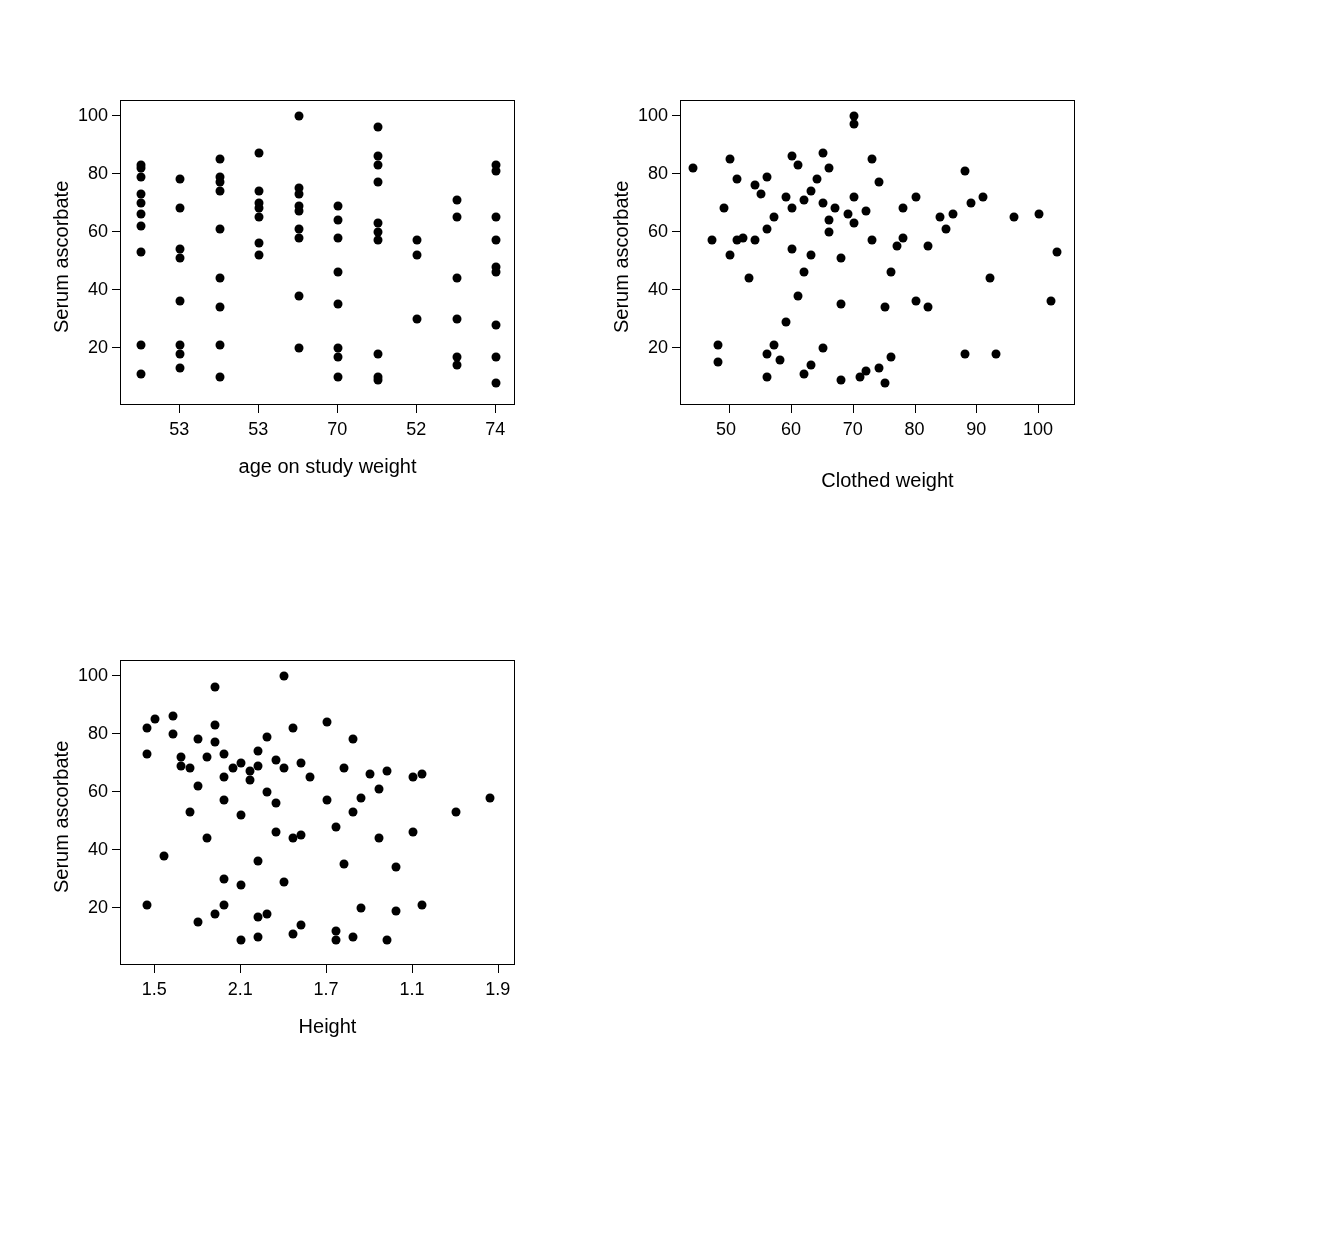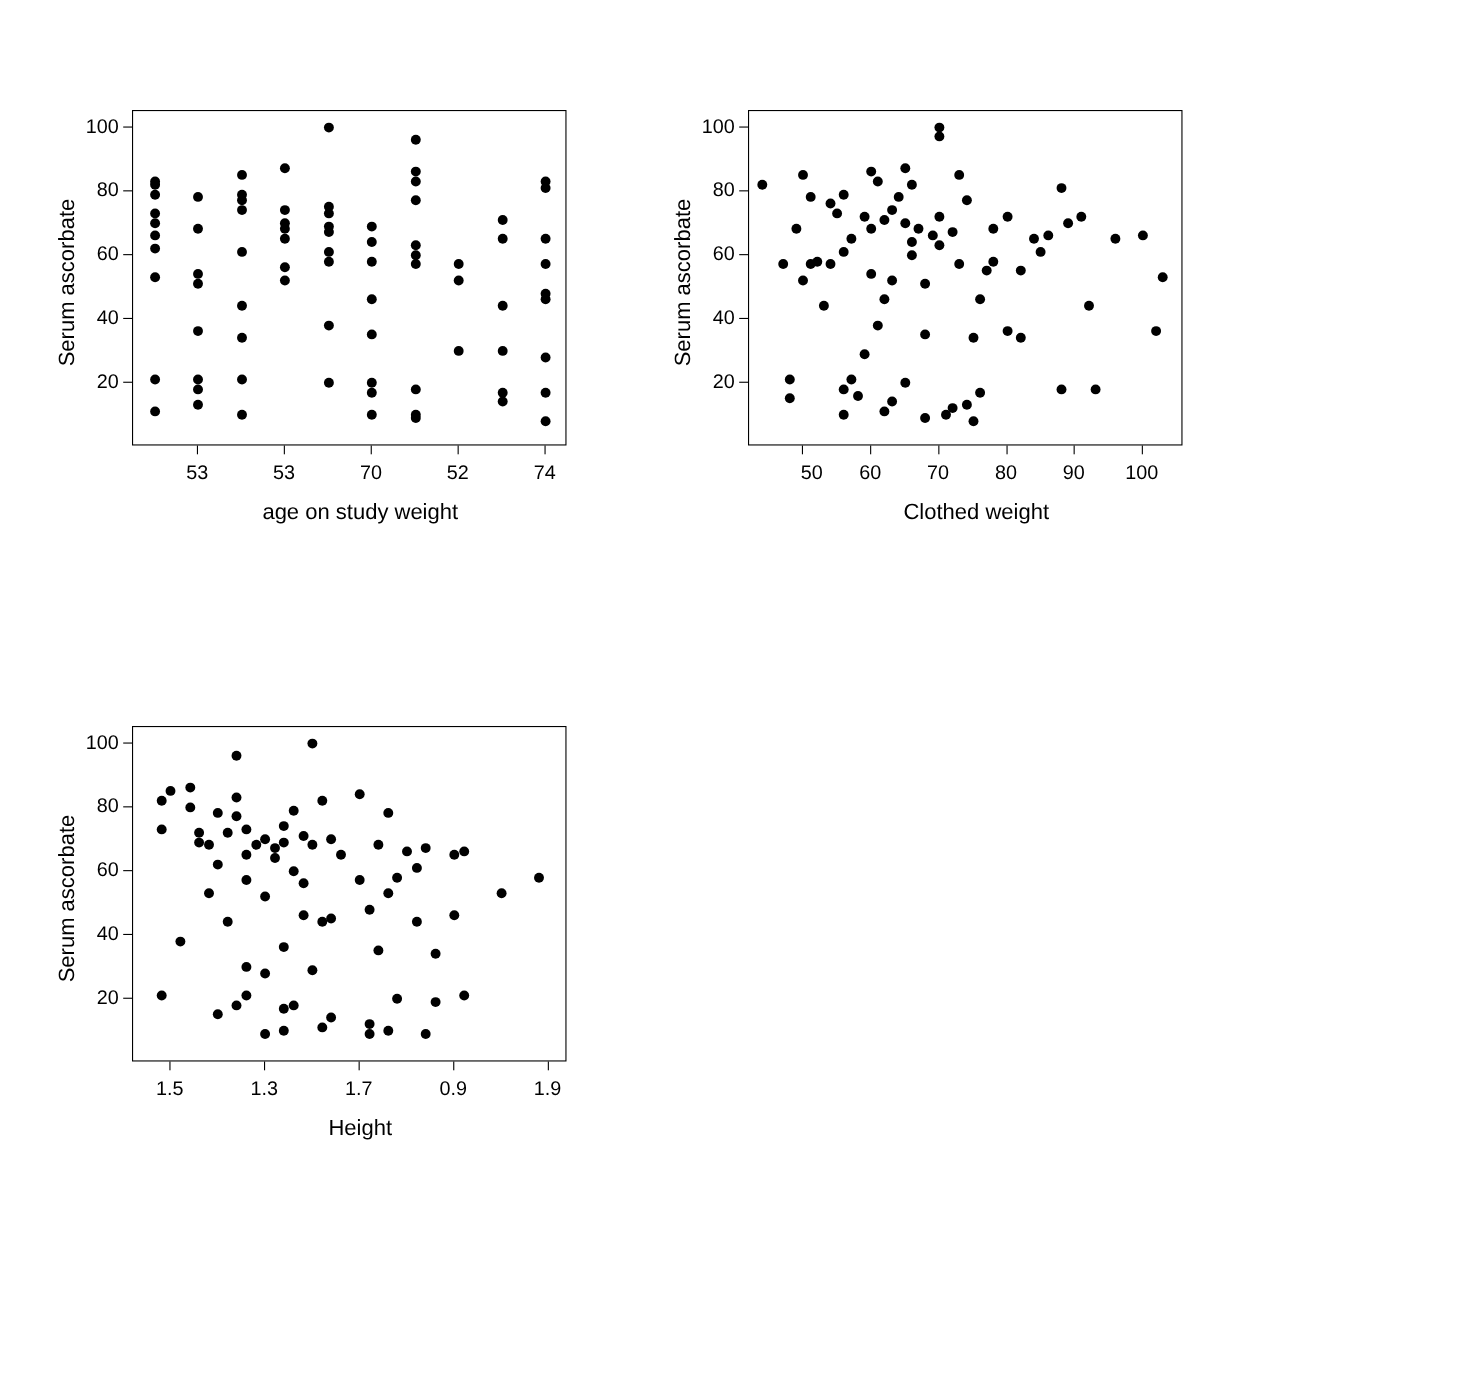--- a/index.html
+++ b/index.html
@@ -201,42 +201,42 @@
         <div class="pt" style="left: 290.078px; top: 101.667px;"></div>
         <div class="pt" style="left: 302.422px; top: 95.8571px;"></div>
         <div class="pt" style="left: 308.594px; top: 177.19px;"></div>
         <div class="pt" style="left: 314.766px; top: 252.714px;"></div>
         <div class="pt" style="left: 333.281px; top: 116.19px;"></div>
         <div class="pt" style="left: 357.969px; top: 113.286px;"></div>
         <div class="pt" style="left: 370.312px; top: 200.429px;"></div>
         <div class="pt" style="left: 376.484px; top: 151.048px;"></div>
       </div>
       <div class="tick-mark-x" style="left: 49.375px; top: 305px;"></div>
-      <div class="tick-x" style="left: 58px; top: 319px;">50</div>
+      <div class="tick-x" style="left: 46px; top: 319px;">50</div>
       <div class="tick-mark-x" style="left: 111.094px; top: 305px;"></div>
       <div class="tick-x" style="left: 111.094px; top: 319px;">60</div>
       <div class="tick-mark-x" style="left: 172.812px; top: 305px;"></div>
       <div class="tick-x" style="left: 172.812px; top: 319px;">70</div>
       <div class="tick-mark-x" style="left: 234.531px; top: 305px;"></div>
       <div class="tick-x" style="left: 234.531px; top: 319px;">80</div>
       <div class="tick-mark-x" style="left: 296.25px; top: 305px;"></div>
       <div class="tick-x" style="left: 296.25px; top: 319px;">90</div>
       <div class="tick-mark-x" style="left: 357.969px; top: 305px;"></div>
       <div class="tick-x" style="left: 357.969px; top: 319px;">100</div>
       <div class="tick-mark-y" style="left: -8px; top: 246.905px;"></div>
       <div class="tick-y" style="right: 569px; left: -50px; width: 38px; top: 246.905px;">20</div>
       <div class="tick-mark-y" style="left: -8px; top: 188.81px;"></div>
       <div class="tick-y" style="right: 569px; left: -50px; width: 38px; top: 188.81px;">40</div>
       <div class="tick-mark-y" style="left: -8px; top: 130.714px;"></div>
       <div class="tick-y" style="right: 569px; left: -50px; width: 38px; top: 130.714px;">60</div>
       <div class="tick-mark-y" style="left: -8px; top: 72.619px;"></div>
       <div class="tick-y" style="right: 569px; left: -50px; width: 38px; top: 72.619px;">80</div>
       <div class="tick-mark-y" style="left: -8px; top: 14.5238px;"></div>
       <div class="tick-y" style="right: 569px; left: -50px; width: 38px; top: 14.5238px;">100</div>
-      <div class="xlabel" style="left: 107.5px; width: 200px; text-align: center; top: 355px;">Clothed weight</div>
+      <div class="xlabel" style="left: 107.5px; width: 200px; text-align: center; top: 369px;">Clothed weight</div>
       <div class="ylabel" style="left: -70px; top: 232.5px;">Serum ascorbate</div>
     </div>
     <div class="cell" style="left: 120px; top: 660px; width: 555px; height: 465px;">
       <div class="plot-frame" style="left: 0px; top: 0px; width: 395px; height: 305px;">
         <div class="pt" style="left: 25.7609px; top: 244px;"></div>
         <div class="pt" style="left: 25.7609px; top: 92.9524px;"></div>
         <div class="pt" style="left: 25.7609px; top: 66.8095px;"></div>
         <div class="pt" style="left: 34.3478px; top: 58.0952px;"></div>
         <div class="pt" style="left: 42.9348px; top: 194.619px;"></div>
         <div class="pt" style="left: 51.5217px; top: 72.619px;"></div>
@@ -309,25 +309,25 @@
         <div class="pt" style="left: 291.957px; top: 171.381px;"></div>
         <div class="pt" style="left: 291.957px; top: 116.19px;"></div>
         <div class="pt" style="left: 300.543px; top: 244px;"></div>
         <div class="pt" style="left: 300.543px; top: 113.286px;"></div>
         <div class="pt" style="left: 334.891px; top: 151.048px;"></div>
         <div class="pt" style="left: 369.239px; top: 136.524px;"></div>
       </div>
       <div class="tick-mark-x" style="left: 34.3478px; top: 305px;"></div>
       <div class="tick-x" style="left: 34.3478px; top: 319px;">1.5</div>
       <div class="tick-mark-x" style="left: 120.217px; top: 305px;"></div>
-      <div class="tick-x" style="left: 120.217px; top: 319px;">1.3</div>
+      <div class="tick-x" style="left: 120.217px; top: 319px;">2.1</div>
       <div class="tick-mark-x" style="left: 206.087px; top: 305px;"></div>
       <div class="tick-x" style="left: 206.087px; top: 319px;">1.7</div>
       <div class="tick-mark-x" style="left: 291.957px; top: 305px;"></div>
-      <div class="tick-x" style="left: 291.957px; top: 319px;">0.9</div>
+      <div class="tick-x" style="left: 291.957px; top: 319px;">1.1</div>
       <div class="tick-mark-x" style="left: 377.826px; top: 305px;"></div>
       <div class="tick-x" style="left: 377.826px; top: 319px;">1.9</div>
       <div class="tick-mark-y" style="left: -8px; top: 246.905px;"></div>
       <div class="tick-y" style="right: 569px; left: -50px; width: 38px; top: 246.905px;">20</div>
       <div class="tick-mark-y" style="left: -8px; top: 188.81px;"></div>
       <div class="tick-y" style="right: 569px; left: -50px; width: 38px; top: 188.81px;">40</div>
       <div class="tick-mark-y" style="left: -8px; top: 130.714px;"></div>
       <div class="tick-y" style="right: 569px; left: -50px; width: 38px; top: 130.714px;">60</div>
       <div class="tick-mark-y" style="left: -8px; top: 72.619px;"></div>
       <div class="tick-y" style="right: 569px; left: -50px; width: 38px; top: 72.619px;">80</div>

